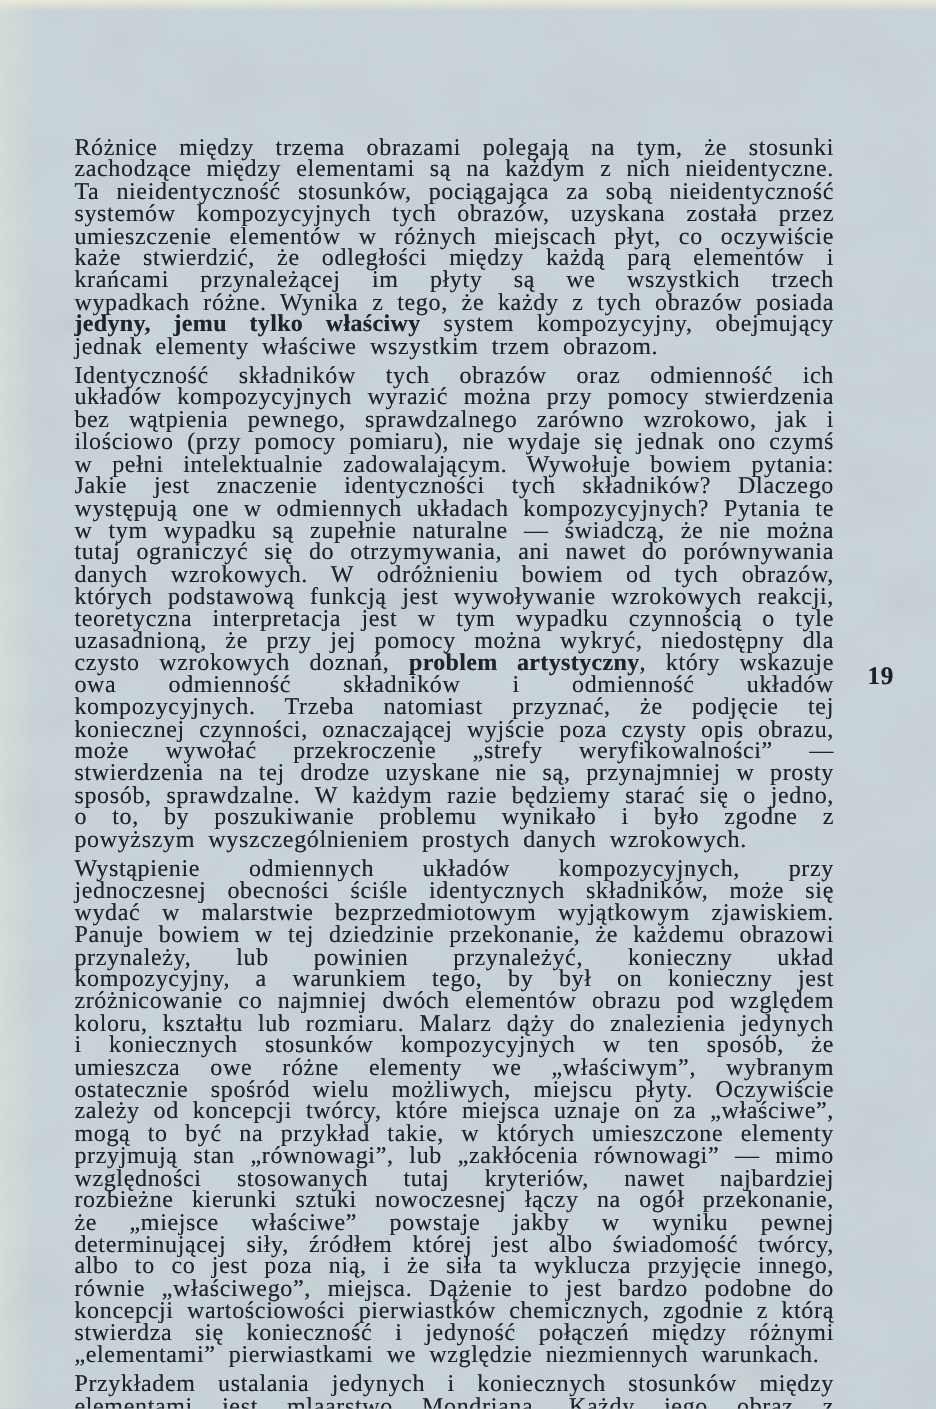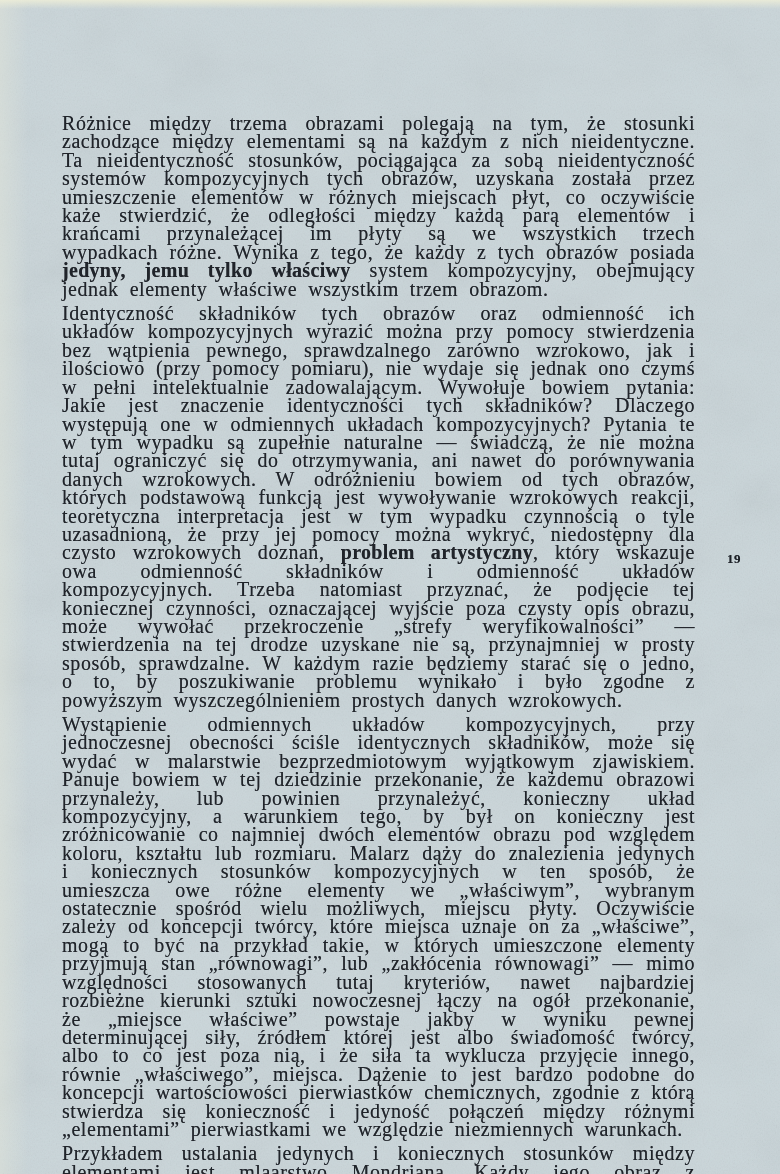--- a/index.html
+++ b/index.html
@@ -51,21 +51,21 @@
     font-weight: bold;
     letter-spacing: 0.3px;
   }
   .page-number {
     position: absolute;
     left: 712px;
     top: 551px;
     width: 44px;
     text-align: center;
     font-weight: bold;
-    font-size: 13px;
+    font-size: 21px;
     color: #1c2026;
     letter-spacing: 0.5px;
     text-shadow: 0 0 0.5px rgba(25,28,36,0.55);
   }
 </style>
 </head>
 <body>
 
 <div class="page">
 

